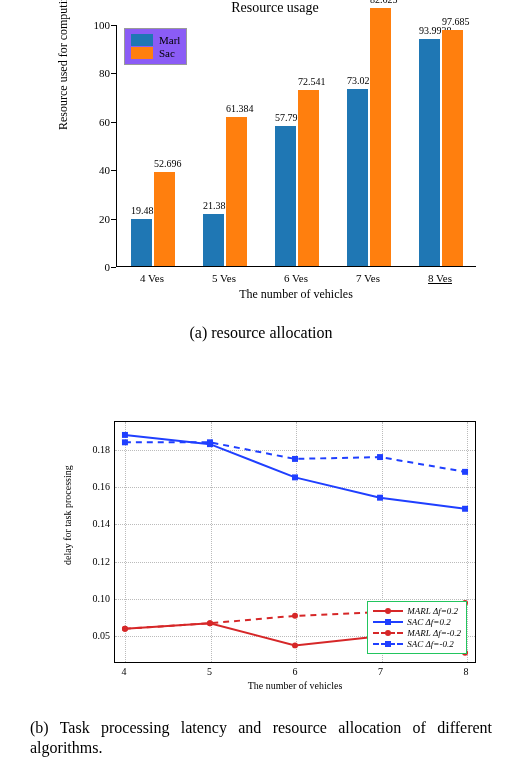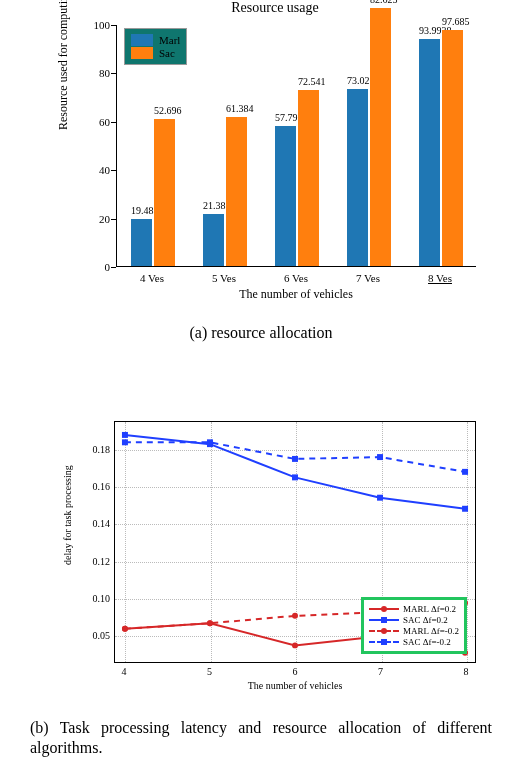--- a/index.html
+++ b/index.html
@@ -27,21 +27,21 @@
     .yaxisA .tick { position:absolute; right:6px; font-size:11px; transform:translateY(-50%); }
     .yaxisA .tickline { position:absolute; right:0; width:5px; height:1px; background:#000; }
     .ylabelA { position:absolute; left:-4px; top:120px; transform:rotate(-90deg); transform-origin:left top; font-size:12px; white-space:nowrap;}
     .xaxisA { position:absolute; left:56px; top:257px; width:360px; height:35px;}
     .xaxisA .xtick { position:absolute; top:5px; font-size:11px; transform:translateX(-50%); white-space:nowrap;}
     .xlabelA { position:absolute; top:20px; width:100%; text-align:center; font-size:12px;}
     .bar { position:absolute; bottom:0; width:21px;}
     .bar-marl { background:#1f77b4; }
     .bar-sac { background:#ff7f0e; }
     .bar-label { position:absolute; top:-14px; width:100%; text-align:center; font-size:10px; white-space:nowrap;}
-    .legendA { position:absolute; left:64px; top:18px; border:1px solid #999; background:#0f766e; padding:4px 6px; font-size:11px;}
+    .legendA { position:absolute; left:64px; top:18px; border:1px solid #999; background:#8b5cf6; padding:4px 6px; font-size:11px;}
     .legendA-row { display:flex; align-items:center; gap:6px; margin:1px 0;}
     .legendA-swatch { width:22px; height:12px; }
 
     .captionA { position:absolute; top:324px; left:0; width:100%; text-align:center; font-size:16px; }
 
     
     #chartB {
       position:absolute; left:60px; top:405px; width:430px; height:290px;
     }
     .chartB-title { position:absolute; top:-2px; left:0; width:100%; text-align:center; font-size:11px;}
@@ -50,21 +50,21 @@
       border:1px solid #000;
     }
     .grid-h { position:absolute; left:0; width:100%; height:0; border-top:1px dotted #bbb;}
     .grid-v { position:absolute; top:0; height:100%; width:0; border-left:1px dotted #bbb;}
     .yaxisB { position:absolute; left:0; top:16px; width:54px; height:242px; }
     .yaxisB .tick { position:absolute; right:4px; font-size:10px; transform:translateY(-50%); }
     .ylabelB { position:absolute; left:2px; top:160px; transform:rotate(-90deg); transform-origin:left top; font-size:10px; white-space:nowrap;}
     .xaxisB { position:absolute; left:54px; top:258px; width:362px; height:32px;}
     .xaxisB .xtick { position:absolute; top:3px; font-size:10px; transform:translateX(-50%);}
     .xlabelB { position:absolute; top:17px; width:100%; text-align:center; font-size:10px;}
-    .legendB { position:absolute; right:8px; bottom:8px; border:3px solid #22c55e; background:#fff; padding:3px 5px; font-size:9px;}
+    .legendB { position:absolute; right:8px; bottom:8px; border:1px solid #22c55e; background:#fff; padding:3px 5px; font-size:9px;font-style:italic;}
     .legendB-row { display:flex; align-items:center; gap:4px; margin:1px 0;}
     .leg-line { width:30px; height:0; position:relative;}
     .leg-line::after { content:""; position:absolute; left:12px; top:-3px; width:6px; height:6px; }
     svg.plotsvg { position:absolute; left:0; top:0; width:100%; height:100%; overflow:visible;}
 
     .captionB { position:absolute; top:718px; left:30px; width:462px; font-size:16px; text-align:justify; line-height:1.25;}
   </style>
 </head>
 <body>
 
@@ -82,21 +82,21 @@
       <div class="tickline" style="top: 96.8px;"></div>
       <div class="tick" style="top: 48.4px;">80</div>
       <div class="tickline" style="top: 48.4px;"></div>
       <div class="tick" style="top: 0px;">100</div>
       <div class="tickline" style="top: 0px;"></div>
     </div>
   <div class="plotA" id="plotA">
       <div class="bar bar-marl" style="left: 14px; height: 47.1452px; background: rgb(31, 119, 180);">
         <div class="bar-label">19.4815</div>
       </div>
-      <div class="bar bar-sac" style="left: 37px; height: 147px; background: rgb(255, 127, 14);">
+      <div class="bar bar-sac" style="left: 37px; height: 94px; background: rgb(255, 127, 14);">
         <div class="bar-label">52.696</div>
       </div>
       <div class="bar bar-marl" style="left: 86px; height: 51.7517px; background: rgb(31, 119, 180);">
         <div class="bar-label">21.385</div>
       </div>
       <div class="bar bar-sac" style="left: 109px; height: 148.549px; background: rgb(255, 127, 14);">
         <div class="bar-label">61.384</div>
       </div>
       <div class="bar bar-marl" style="left: 158px; height: 139.861px; background: rgb(31, 119, 180);">
         <div class="bar-label">57.7939</div>

